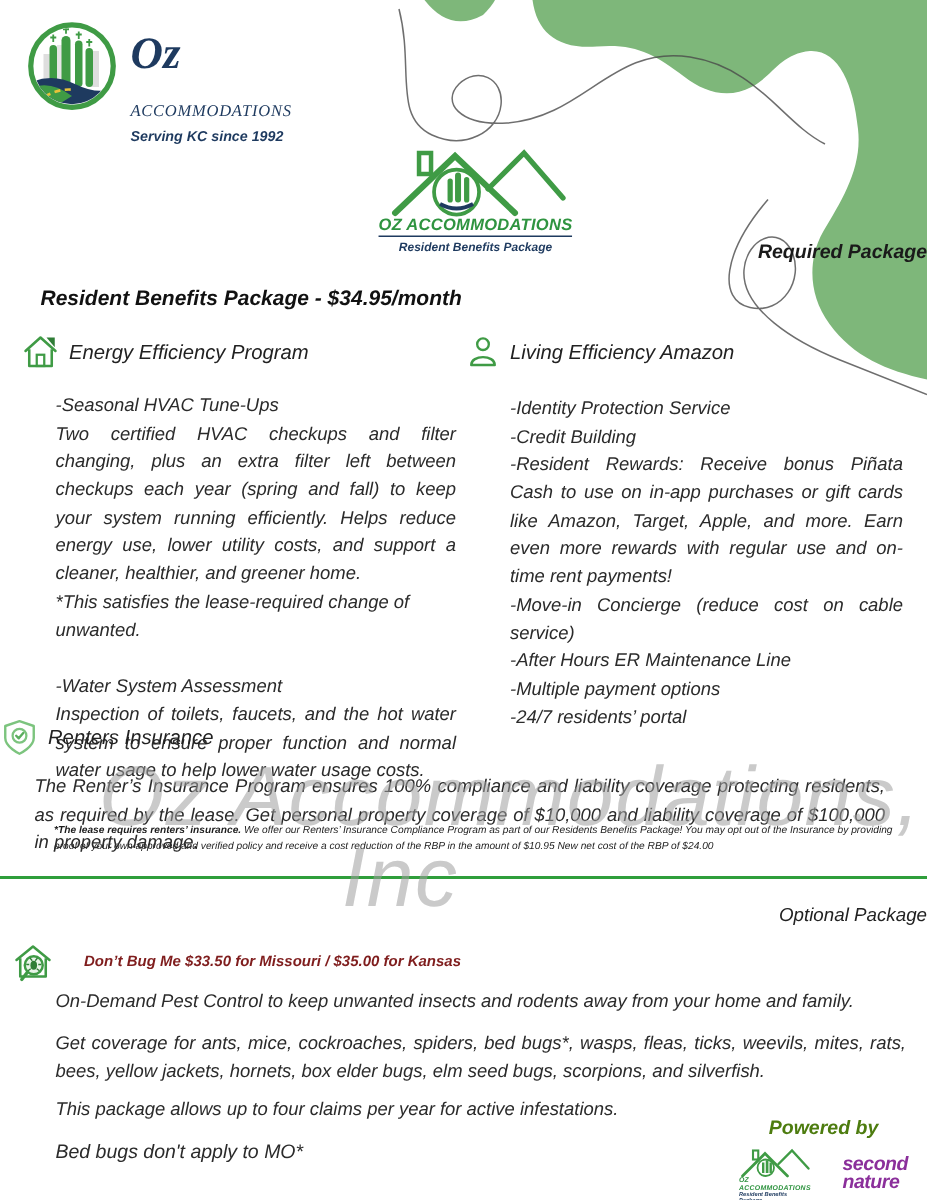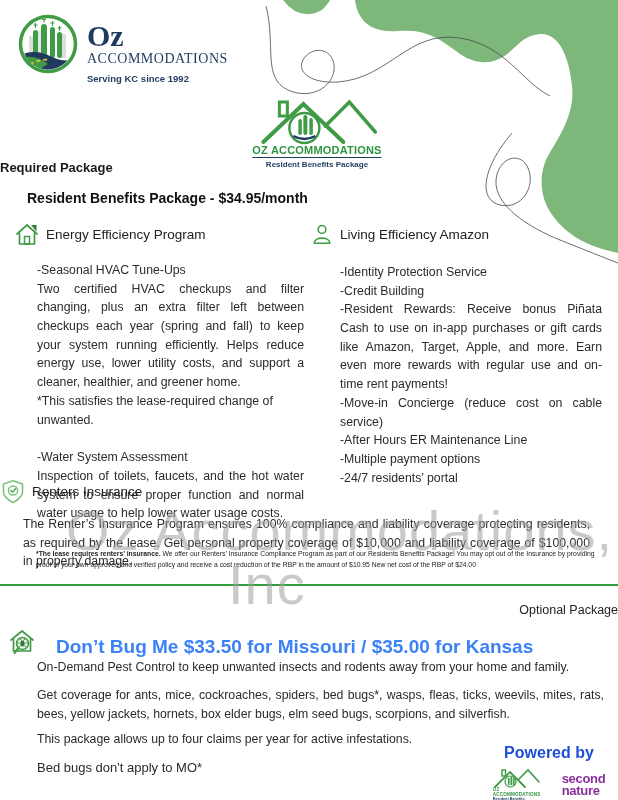--- a/index.html
+++ b/index.html
@@ -1,32 +1,32 @@
 <!DOCTYPE html>
 <html><head>
 <meta charset="utf-8">
 <style>
   html,body{margin:0;padding:0;background:#fff;}
   .page{position:relative;width:618px;height:800px;background:#fff;overflow:hidden;
         font-family:"Liberation Sans",sans-serif;color:#2b2b2b;}
-  .abs{position:absolute;}
+  .abs{position:absolute;font-style:italic;}
   .deco{position:absolute;inset:0;z-index:0;pointer-events:none;}
   .z1{z-index:1;}
   
   .logo-block{left:18px;top:14px;display:flex;gap:9px;align-items:flex-start;}
   .logo-text{padding-top:8px;}
   .logo-oz{font-family:"Liberation Serif",serif;font-size:30px;font-weight:700;color:#1e3a5f;line-height:.9;}
-  .logo-acc{font-family:"Liberation Serif",serif;font-size:14px;letter-spacing:.5px;color:#1e3a5f;margin-top:2px;}
+  .logo-acc{font-family:"Liberation Serif",serif;font-size:11px;letter-spacing:.5px;color:#1e3a5f;margin-top:19px;}
   .logo-tag{font-size:9.5px;font-weight:700;color:#1e3a5f;margin-top:6px;}
   
   .badge{left:50%;top:92px;transform:translateX(calc(-50% + 8px));display:flex;flex-direction:column;align-items:center;}
   .badge-title{font-size:11px;font-weight:700;color:#2f9440;letter-spacing:.2px;margin-top:-8px;
                border-bottom:1.5px solid #1e3a5f;padding-bottom:1px;}
   .badge-sub{font-size:8px;font-weight:700;color:#1e3a5f;margin-top:2px;}
-  .required-label{left:0;right:0;top:160px;text-align:left;font-size:13px;font-weight:700;color:#1a1a1a;}
+  .required-label{left:0;right:0;top:160px;text-align:right;font-size:13px;font-weight:700;color:#1a1a1a;}
   .rbp-heading{left:27px;top:190px;font-size:14px;font-weight:700;color:#111;}
   
   .col{top:222px;font-size:12.3px;line-height:1.52;}
   .col-left{left:14px;width:290px;}
   .col-right{left:310px;width:292px;}
   .sec-head{display:flex;align-items:center;gap:6px;}
   .sec-head .lbl{font-size:13.5px;color:#222;}
   .col-body{padding-left:23px;margin-top:13px;}
   .col-right .col-body{padding-left:30px;margin-top:15px;}
   .just{text-align:justify;}
@@ -37,28 +37,28 @@
   .fineprint{left:36px;top:549px;width:572px;font-size:6.8px;line-height:1.55;color:#1c1c1c;}
   .fineprint strong{font-weight:700;}
   
   .wm{font-size:56px;color:rgba(158,158,158,.55);white-space:nowrap;z-index:5;letter-spacing:1px;}
   .wm1{left:66px;top:498px;}
   .wm2{left:228px;top:552px;}
   .divider{left:0;top:584px;width:618px;height:2px;background:#2f9e3b;z-index:4;}
   .optional-label{left:0;right:0;top:603px;text-align:right;font-size:12.5px;color:#222;z-index:6;}
   
   .dbm-icon{left:8px;top:628px;}
-  .dbm-heading{left:40px;top:636px;font-size:19px;font-weight:700;color:#3b82f6;padding-left:16px;}
+  .dbm-heading{left:40px;top:636px;font-size:10px;font-weight:700;color:#7f1d1d;padding-left:16px;}
   .p1{left:37px;top:660px;width:570px;font-size:12.3px;}
   .p2{left:37px;top:686px;width:567px;font-size:12.3px;line-height:1.52;}
   .p3{left:37px;top:732px;width:570px;font-size:12.3px;}
   .p4{left:37px;top:760px;width:400px;font-size:13px;}
   
   .powered{left:494px;top:744px;width:110px;display:flex;flex-direction:column;align-items:center;z-index:6;}
-  .powered-label{font-size:16px;font-weight:700;color:#1d4ed8;}
+  .powered-label{font-size:13px;font-weight:700;color:#4d7c0f;}
   .powered-row{display:flex;align-items:center;gap:21px;margin-top:3px;}
   .mini-oz{display:flex;flex-direction:column;align-items:center;}
   .mini-oz-t1{font-size:4.6px;font-weight:700;color:#2f9440;letter-spacing:.2px;margin-top:-2px;}
   .mini-oz-t2{font-size:3.8px;font-weight:700;color:#1e3a5f;}
   .sn{font-size:13px;font-weight:700;color:#8b2f9b;line-height:.92;letter-spacing:-.3px;}
 </style>
 </head>
 <body>
 
 <div class="page">

